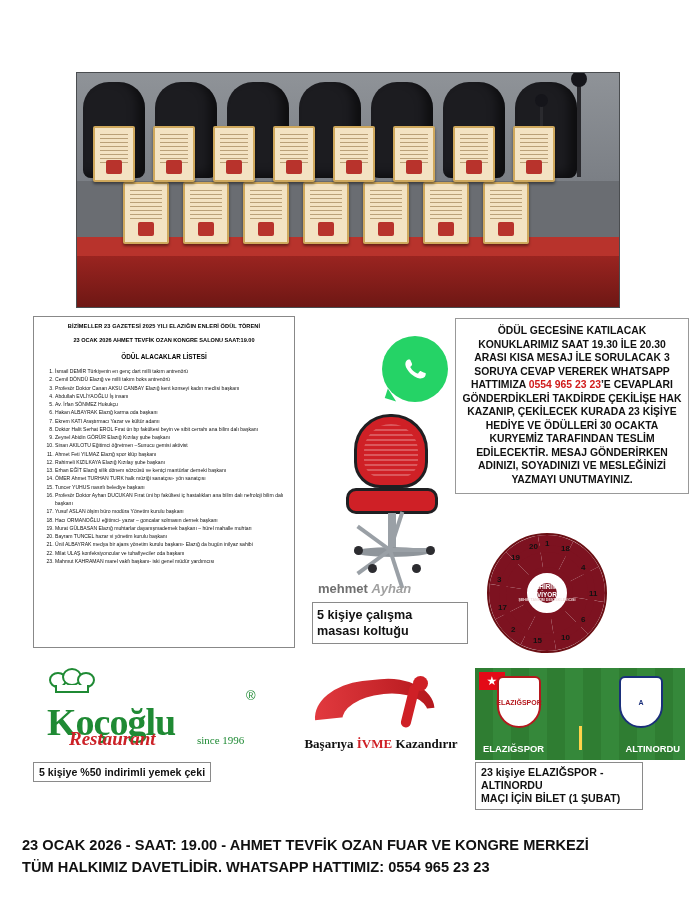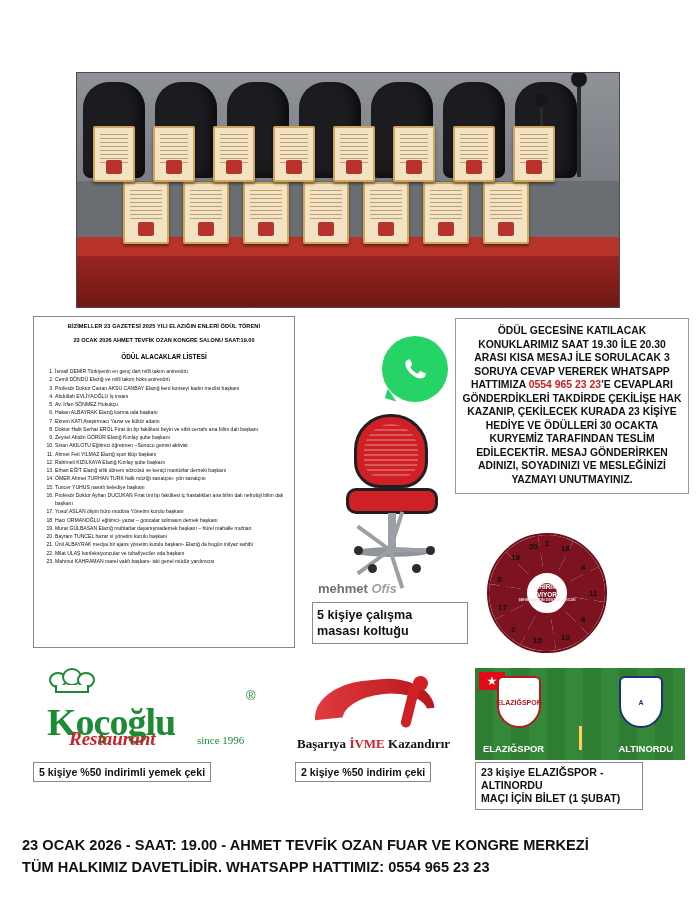--- a/index.html
+++ b/index.html
@@ -325,21 +325,21 @@
   .ivme-swoosh .pin {
     position:absolute; left: 92px; top: 10px; width:10px; height:44px;
     background:#cf2026; border-radius:5px; transform: rotate(14deg);
   }
   .ivme-swoosh .dot {
     position:absolute; left: 100px; top: 2px; width:15px; height:15px;
     border-radius:50%; background:#cf2026;
   }
   .ivme-cap2 {
     position:absolute; left: 2px; top: 68px; width: 168px;
-    text-align:left;
+    text-align:center;
     font-family: "Liberation Serif", serif;
     font-size: 13px; font-weight:bold; color:#111;
   }
   .ivme-cap2 .red { color:#cf2026; }
 
   .match { position:absolute; left:0; top:0; width:210px; height:92px; background:#2f7d32; overflow:hidden;}
   .match .grass { position:absolute; inset:0;
     background: repeating-linear-gradient(90deg,#2f7d32 0 18px,#35883a 18px 36px); }
   .match .crest {
     position:absolute; top:8px; width:44px; height:52px;
@@ -347,21 +347,21 @@
     border:2px solid #b5181d;
     display:flex; align-items:center; justify-content:center;
     font-size:7px; font-weight:bold; color:#b5181d; text-align:center;
   }
   .match .crestL { left: 22px; }
   .match .crestR { left: 144px; border-color:#1a2f7a; color:#1a2f7a; }
   .match .nameL, .match .nameR {
     position:absolute; bottom: 6px; font-size: 9.4px; font-weight:bold; color:#fff;
   }
   .match .nameL { left: 8px; }
-  .match .nameR { right: 12px; margin-top: 8px; }
+  .match .nameR { right: 5px; margin-top: 8px; }
   .match .sep { position:absolute; left: 104px; top: 58px; width:3px; height:24px; background:#ffd24a;}
   .match .flag {
     position:absolute; left: 4px; top: 4px; width: 26px; height: 18px; background:#e30a17;
     display:flex; align-items:center; justify-content:center; color:#fff; font-size:12px;
   }
   .sp3 .cap { line-height: 1.25; white-space: normal; width: 168px; }
 
   
   .footer {
     position: absolute;
@@ -470,21 +470,21 @@
         <span style="transform:rotate(216deg);"></span>
         <span style="transform:rotate(288deg);"></span>
         <div class="chair-wheel" style="left:80px; top:2px;"></div>
         <div class="chair-wheel" style="left:66px; top:20px;"></div>
         <div class="chair-wheel" style="left:22px; top:20px;"></div>
         <div class="chair-wheel" style="left:8px;  top:2px;"></div>
       </div>
     </div>
     <div class="brand">
       <span>mehmet</span>
-      <span class="ofis">Ofis</span>
+      <span class="ofis">Ayhan</span>
     </div>
     <div class="chair-cap">
       <div>5 kişiye çalışma</div>
       <div>masası koltuğu</div>
     </div>
   </div>
 
   <div class="dart">
     <div class="seg" style="transform:rotate(-9deg) skewY(54deg);"></div>
     <div class="seg" style="transform:rotate(27deg) skewY(54deg);"></div>
@@ -541,21 +541,20 @@
         <div class="ivme-swoosh">
           <div class="s1"></div>
             <div class="s2"></div>
             <div class="pin"></div>
             <div class="dot"></div>
         </div>
         <div class="ivme-cap2">
           <span>Başarıya </span><span class="red">İVME</span><span> Kazandırır</span>
         </div>
       </div>
-      <div class="cap">2 kişiye %50 indirim çeki</div>
     </div>
 
     <div class="sp sp3">
       <div class="art">
         <div class="match">
           <div class="grass"></div>
           <div class="flag">★</div>
           <div class="crest crestL">ELAZIĞSPOR</div>
           <div class="crest crestR">A</div>
           <div class="sep"></div>

